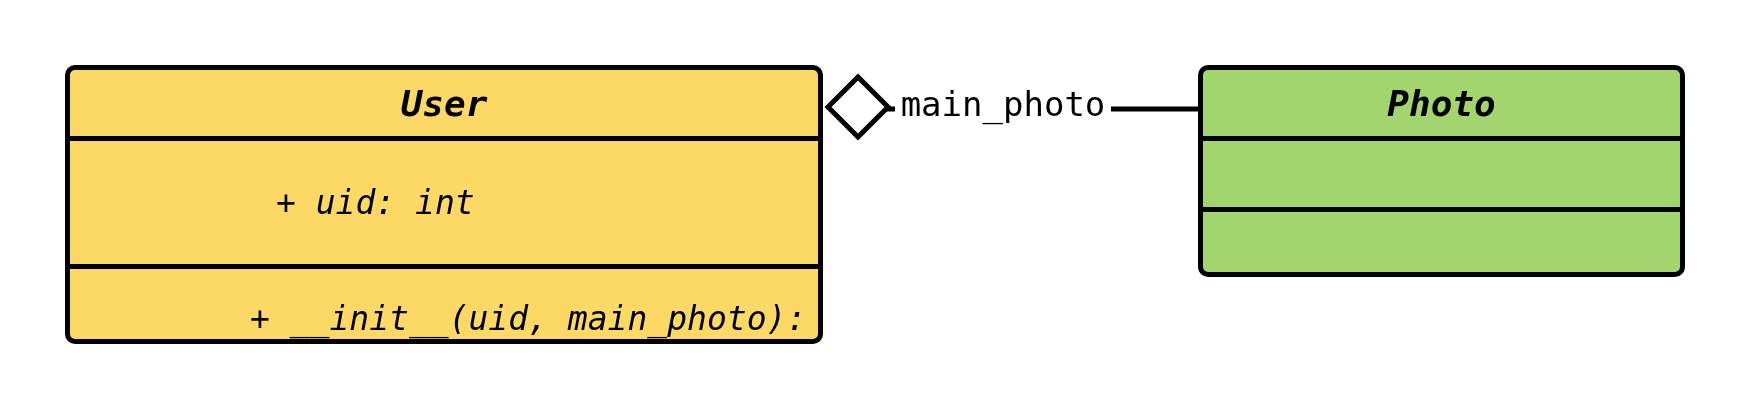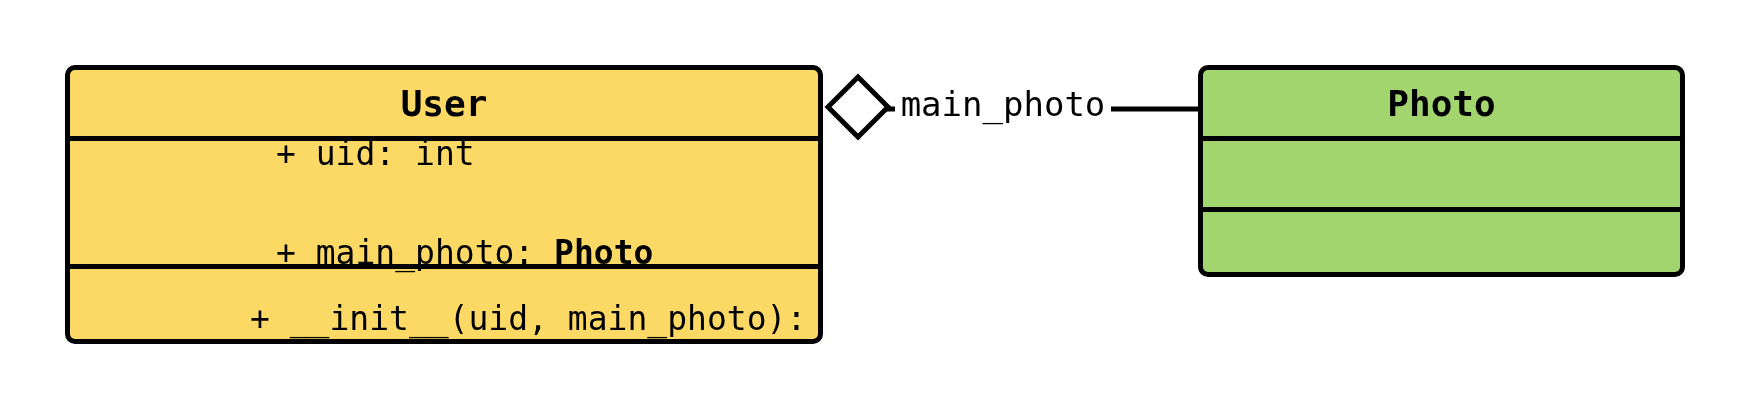--- a/index.html
+++ b/index.html
@@ -19,20 +19,21 @@
     overflow: hidden;
   }
   .uml-class {
     position: absolute;
     box-sizing: border-box;
     border: 5px solid #000000;
     border-radius: 10px;
     display: flex;
     flex-direction: column;
     overflow: hidden;
+    font-style: italic;
   }
   #user-box {
     left: 65px; top: 65px;
     width: 758px; height: 279px;
     background: #FCD964;
   }
   #photo-box {
     left: 1198px; top: 65px;
     width: 487px; height: 212px;
     background: #A2D56E;
@@ -92,23 +93,20 @@
 <div class="diagram">
 
   <div class="uml-class" id="user-box">
     <div class="compartment title-compartment">
       <span>User</span>
     </div>
     <div class="compartment attrs-compartment">
       <div class="member-row">
         <span>+ uid: int</span><span class="type-ref"></span>
       </div>
-      <div class="member-row">
-        <span>+ main_photo: </span><span class="type-ref">Photo</span>
-      </div>
     </div>
     <div class="compartment methods-compartment">
       <div class="member-row">
         <span>+ __init__(uid, main_photo): None</span>
       </div>
     </div>
   </div>
 
   <div class="uml-class" id="photo-box">
     <div class="compartment title-compartment">

